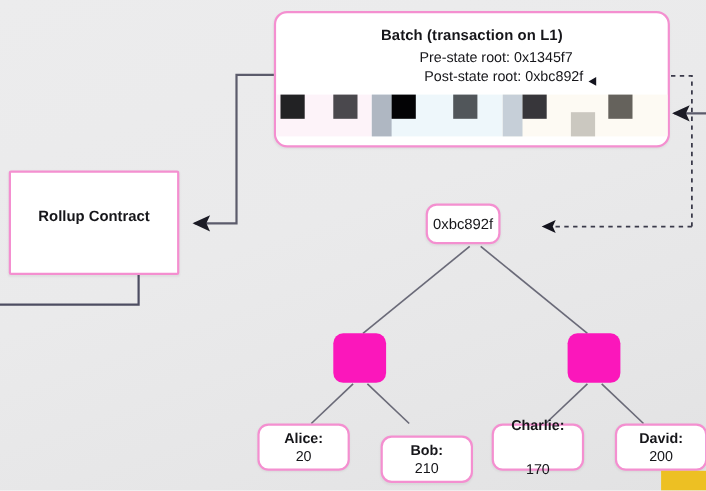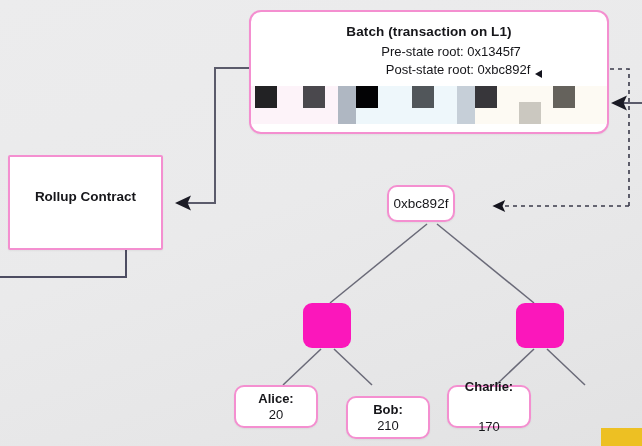--- a/index.html
+++ b/index.html
@@ -163,16 +163,20 @@
     <span class="vl">20</span>
   </div>
   <div class="card leaf" id="leaf-1">
     <span class="nm">Bob:</span>
     <span class="vl">210</span>
   </div>
   <div class="card leaf" id="leaf-2">
     <span class="nm">Charlie:</span>
     <span class="vl">170</span>
   </div>
+  <div class="card leaf" id="leaf-3">
+    <span class="nm">David:</span>
+    <span class="vl">200</span>
+  </div>
 
   <div id="yellow-corner"></div>
 
 </div>
 
 </body></html>

